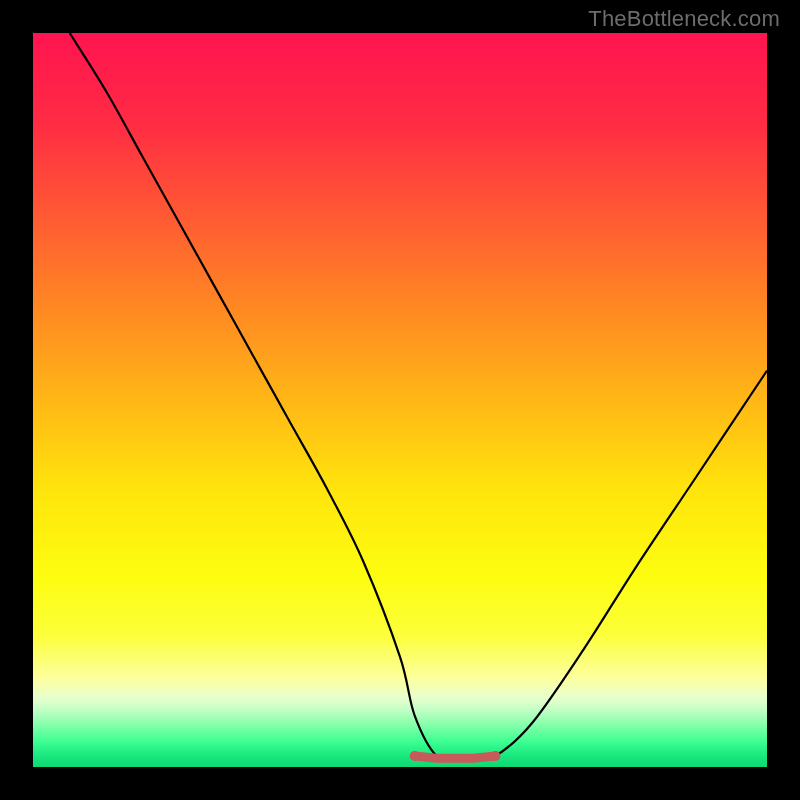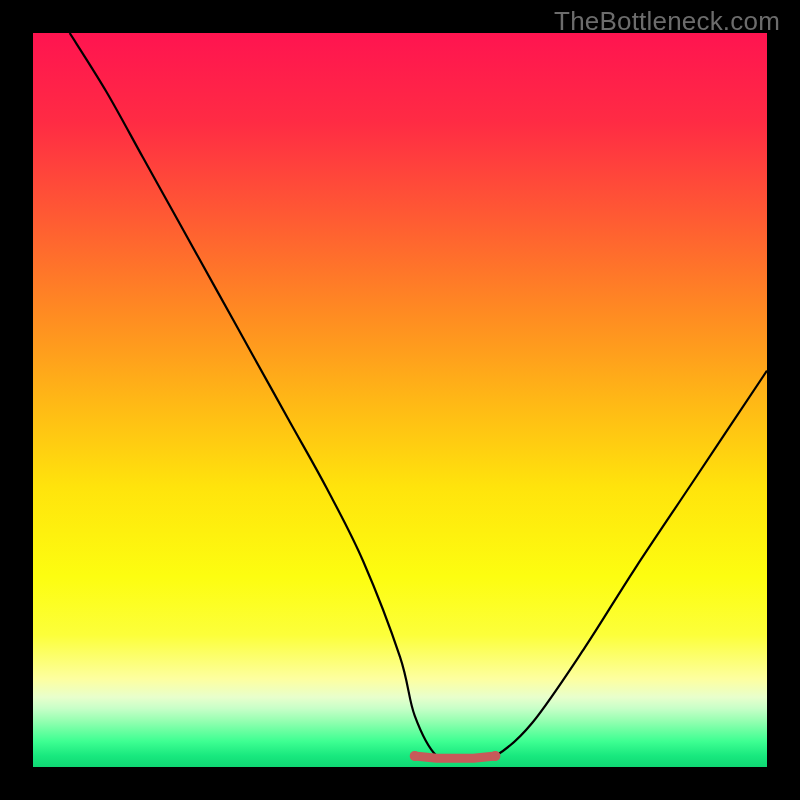--- a/index.html
+++ b/index.html
@@ -35,21 +35,21 @@
     position: absolute;
     inset: 0;
     width: 100%;
     height: 100%;
   }
   .watermark {
     position: absolute;
     top: 6px;
     right: 20px;
     color: #6c6c6c;
-    font-size: 26px;
+    font-size: 22px;
     font-weight: 500;
     letter-spacing: 0.2px;
   }
 </style>
 </head>
 <body>
 
 <div class="frame">
 
   <div class="watermark">TheBottleneck.com</div>

